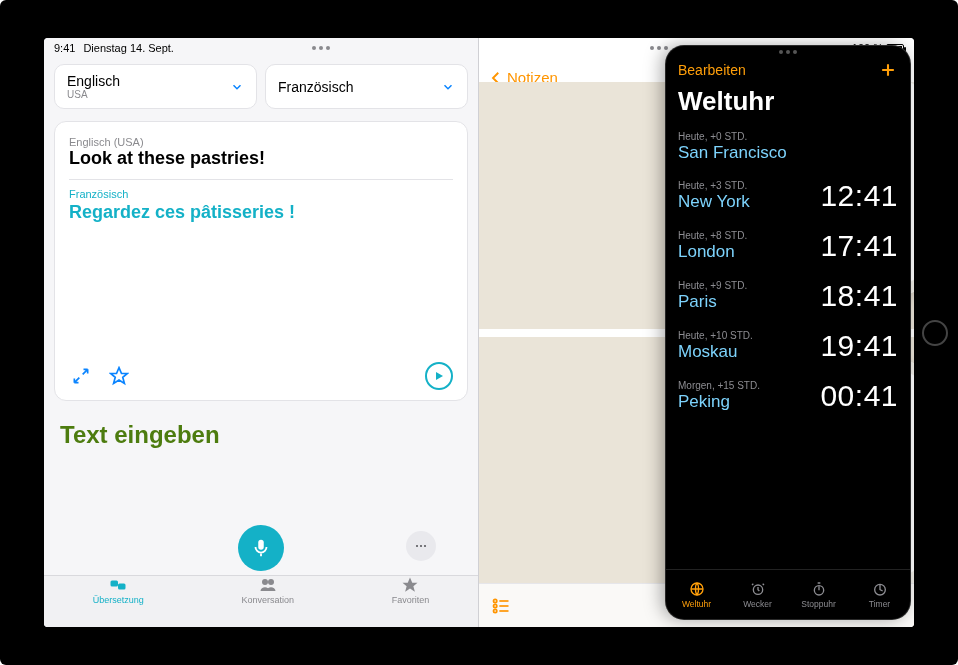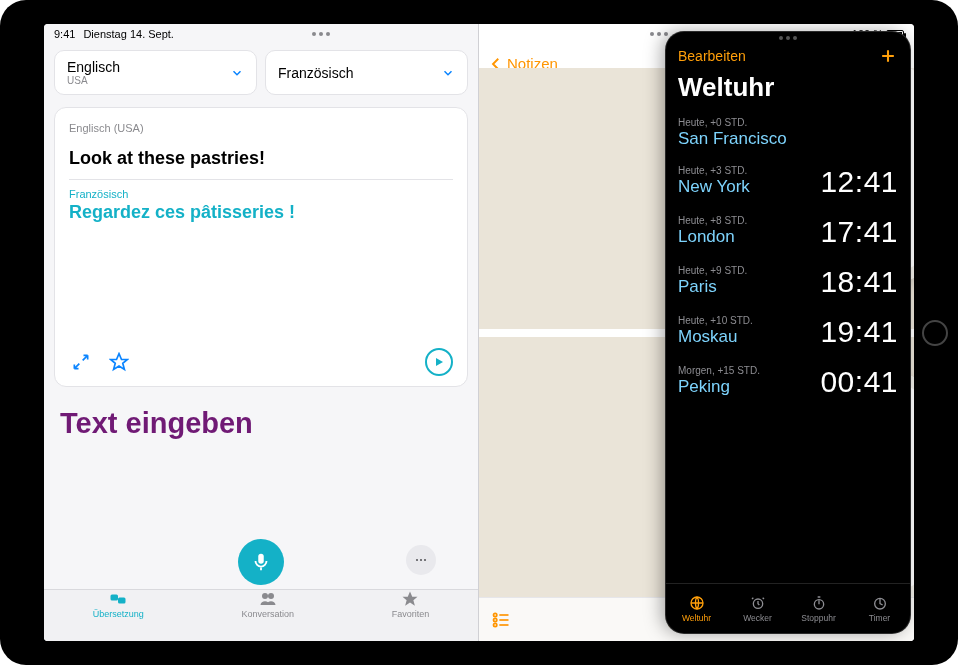--- a/index.html
+++ b/index.html
@@ -1,20 +1,20 @@
 <!DOCTYPE html>
 <html><head>
 <meta charset="utf-8">
 <style>
   * { box-sizing: border-box; margin: 0; padding: 0; }
   html, body { width: 958px; height: 665px; background: #fff; font-family: -apple-system, "Helvetica Neue", Arial, sans-serif; }
   .device-frame {
     width: 958px; height: 665px; background: #000;
-    border-radius: 26px; position: relative; overflow: hidden;
-    padding: 24px 44px;
+    border-radius: 6px; position: relative; overflow: hidden;
+    padding: 38px 44px;
   }
   .screen {
     width: 100%; height: 100%; background: #f2f2f4;
     border-radius: 4px; display: flex; position: relative; overflow: hidden;
   }
   .home-btn {
     position: absolute; right: 10px; top: 50%; transform: translateY(-50%);
     width: 26px; height: 26px; border: 2px solid #444; border-radius: 50%;
   }
 
@@ -44,37 +44,37 @@
   .lang-chip .txt { display:flex; flex-direction:column; }
   .lang-main { font-size:14px; color:#000; }
   .lang-sub { font-size:10px; color:#8a8a8e; }
   .chev { width:14px; height:14px; color:#0a84ff; }
 
   .card {
     margin: 6px 10px 10px; background:#fff; border:1px solid #e3e3e7;
     border-radius:12px; padding:14px 14px 10px; flex: 0 0 auto; height: 280px;
     display:flex; flex-direction:column;
   }
-  .src-label { font-size:11px; color:#8a8a8e; margin-bottom:14px; }
+  .src-label { font-size:11px; color:#8a8a8e; margin-bottom:0; }
   .src-text { font-size:18px; font-weight:700; color:#000; margin-bottom:10px; }
   .divider { height:1px; background:#e3e3e7; margin-bottom:8px; }
   .dst-label { font-size:11px; color:#14b1c7; margin-bottom:2px; }
   .dst-text { font-size:18px; font-weight:700; color:#14b1c7; }
   .card-spacer { flex:1; }
   .card-actions { display:flex; align-items:center; gap:14px; }
   .card-actions .grow { flex:1; }
   .icon-btn { width:24px; height:24px; color:#0a84ff; display:flex; align-items:center; justify-content:center; cursor:pointer; }
   .play-btn {
     width:28px; height:28px; border-radius:50%; border:2px solid #14b1c7;
     display:flex; align-items:center; justify-content:center; cursor:pointer;
   }
   .play-btn svg { fill:#14b1c7; }
 
   .input-area { padding: 10px 16px 0; flex:1; display:flex; flex-direction:column; }
-  .placeholder { font-size:29px; font-weight:600; color:#701a75; }
+  .placeholder { font-size:24px; font-weight:600; color:#4d7c0f; }
   .mic-row { display:flex; justify-content:center; align-items:center; gap:18px; padding:8px 0 4px; position:relative; }
   .mic-btn {
     width:46px; height:46px; border-radius:50%; background:#14b1c7;
     display:flex; align-items:center; justify-content:center; cursor:pointer;
   }
   .more-btn {
     width:30px; height:30px; border-radius:50%; background:#e9e9ed;
     display:flex; align-items:center; justify-content:center; color:#5a5a5e;
     position:absolute; right:26px; top:50%; transform:translateY(-50%); cursor:pointer;
   }
@@ -122,21 +122,21 @@
     overflow:hidden;
   }
   .so-handle { display:flex; justify-content:center; padding:4px 0 2px; }
   .so-handle .dots { display:flex; gap:3px; }
   .so-handle .dots span{ width:4px; height:4px; border-radius:50%; background:#555;}
   .so-nav { display:flex; justify-content:space-between; align-items:center; padding:0 12px; height:28px; font-size:14px; color:#ff9f0a; }
   .so-nav .edit, .so-nav .add { cursor:pointer; }
   .so-title { font-size:26px; font-weight:700; padding:2px 12px 6px; }
   .clock-list { flex:1; overflow:hidden; }
   .clock-row {
-    display:flex; justify-content:space-between; align-items:flex-start;
+    display:flex; justify-content:space-between; align-items:center;
     padding:8px 12px;
   }
   .clock-row .meta { display:flex; flex-direction:column; }
   .clock-row .rel { font-size:10px; color:#8d8d92; margin-bottom:1px;}
   .clock-row .city { font-size:17px; color:#7dd3fc; }
   .clock-row .time { font-size:30px; font-weight:300; color:#fff; letter-spacing:0.5px;}
   .so-tabs { height:50px; border-top:1px solid #222; display:flex; }
   .so-tab { flex:1; display:flex; flex-direction:column; align-items:center; justify-content:center; gap:2px; font-size:8.5px; color:#8d8d92; cursor:pointer; }
   .so-tab.active { color:#ff9f0a; }
   .so-tab .ci { width:18px; height:16px; }

